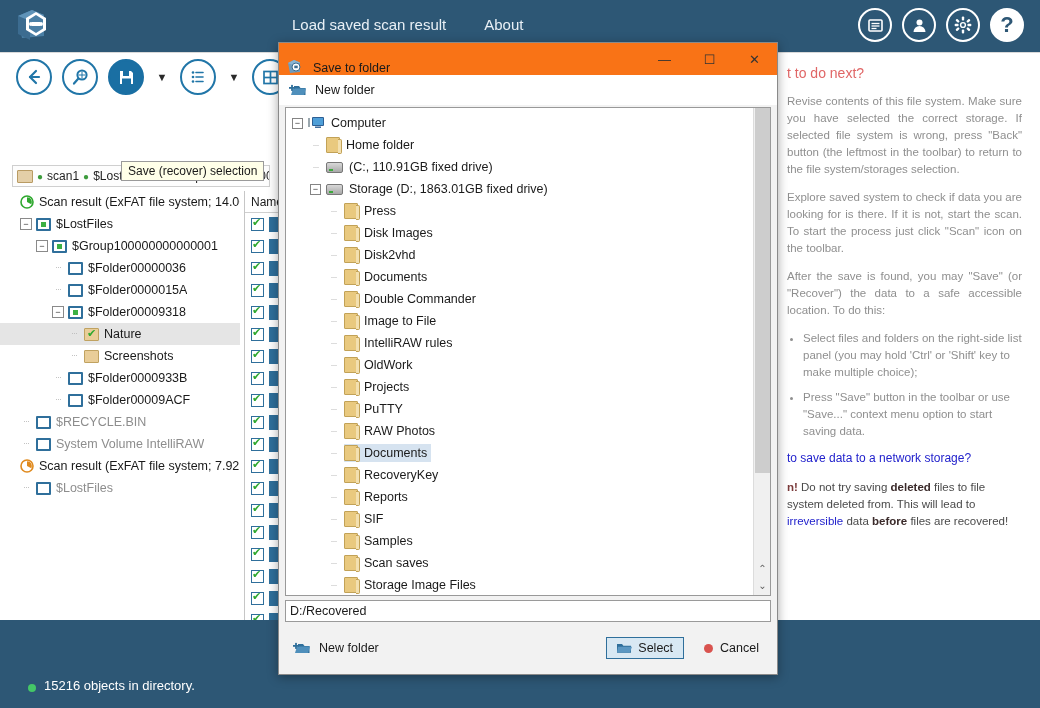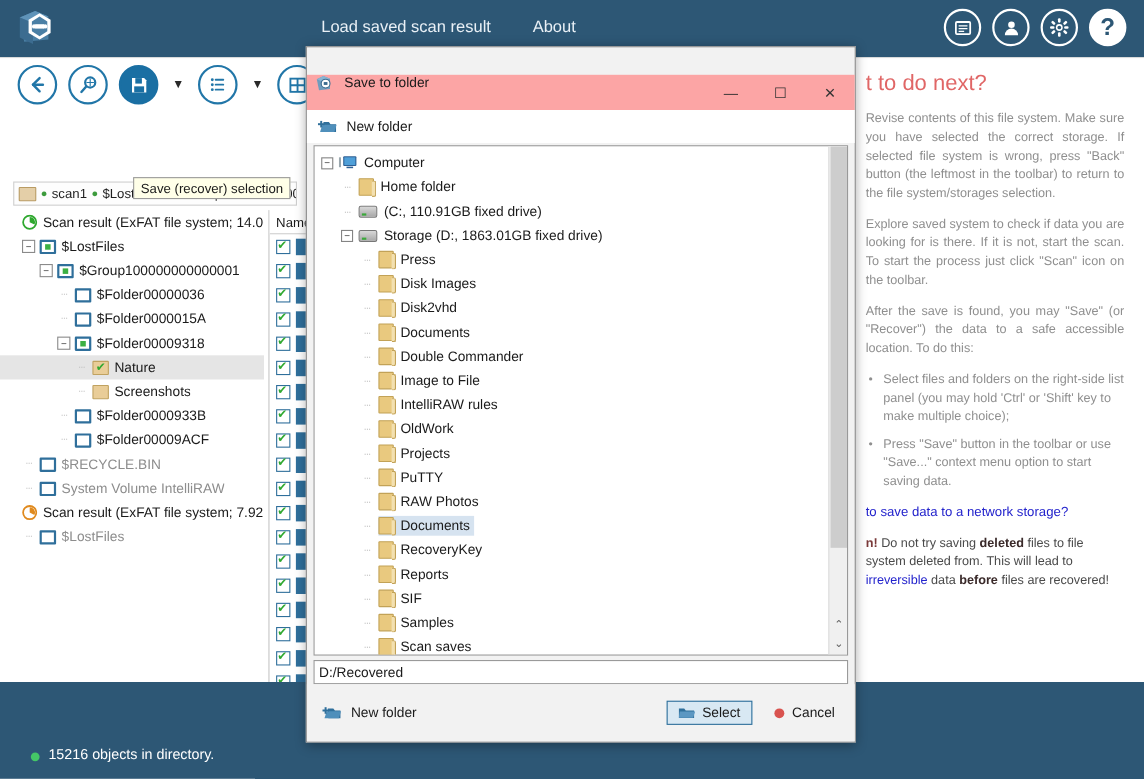--- a/index.html
+++ b/index.html
@@ -173,21 +173,21 @@
   }
 
   
   #helppanel {
     position: absolute; left: 772px; top: 0px;
     width: 268px; height: 568px;
     background: #ffffff; border-left: 1px solid #c9c9c9;
     padding: 12px 18px 0 14px; overflow: hidden;
   }
   #help-title {
-    color: #e06666; font-size: 20px; margin: 0 0 12px 0;
+    color: #e06666; font-size: 14px; margin: 0 0 12px 0;
     font-weight: normal;
   }
   .help-p {
     color: #8f8f8f; font-size: 11.5px; line-height: 17px;
     text-align: justify; margin: 0 0 11px 0;
   }
   .help-list { margin: 0 0 11px 0; padding-left: 16px; }
   .help-list li {
     color: #8f8f8f; font-size: 11.5px; line-height: 17px; margin-bottom: 8px;
   }
@@ -227,24 +227,23 @@
   #dialog {
     position: absolute; left: 278px; top: 42px;
     width: 500px; height: 633px;
     background: #f2f2f2;
     border: 1px solid #8a8a8a;
     box-shadow: 0 2px 10px rgba(0,0,0,.35);
     z-index: 50;
     display: flex; flex-direction: column;
   }
   #dlg-titlebar {
-    height: 32px; background: #fca5a5;
-    display: flex; align-items: flex-start; padding-left: 8px;
+    height: 32px; background: #f97316;
+    display: flex; align-items: flex-end; padding-left: 8px;
     flex: none;
-    margin-top: 25px;
   }
   #dlg-title-icon { width: 18px; height: 16px; margin-right: 8px; flex:none; }
   #dlg-title-text { font-size: 12.5px; color: #1a1a1a; flex: 1; }
   .wbtn {
     width: 45px; height: 32px; display: flex; align-items: center;
     justify-content: center; color: #333; font-size: 13px; cursor: pointer;
   }
   #dlg-newfolder-top {
     height: 30px; background: #ffffff; display: flex; align-items: center;
     padding-left: 10px; gap: 8px; flex: none; cursor: pointer;

